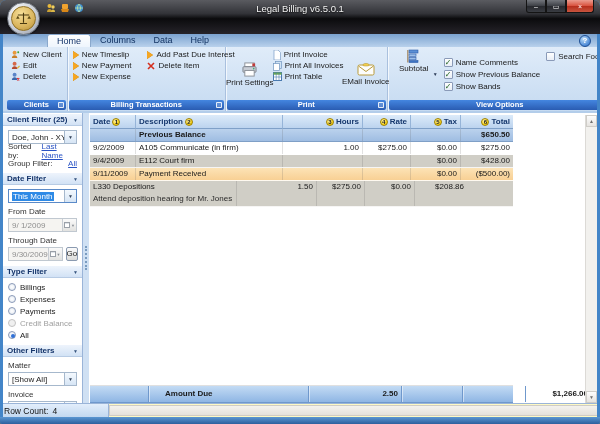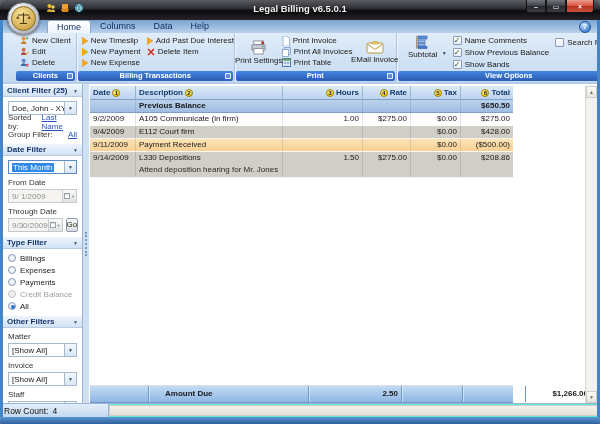--- a/index.html
+++ b/index.html
@@ -1,54 +1,54 @@
 <!DOCTYPE html>
 <html><head>
 <meta charset="utf-8">
 <style>
   * { margin:0; padding:0; box-sizing:border-box; font-family:"Liberation Sans","DejaVu Sans",sans-serif; }
   html,body { background:#666; }
   .window { width:600px; height:424px; position:relative; background:#4385c8;
             display:flex; flex-direction:column; border-radius:6px 6px 2px 2px; overflow:hidden; }
 
   
-  .titlebar { height:20px; position:relative; border-radius:5px 5px 0 0;
-    background:linear-gradient(180deg,#5a5b60 0%,#323338 40%,#0b0b0d 55%,#26242a 100%); flex:0 0 auto;font-weight:bold; }
+  .titlebar { height:34px; position:relative; border-radius:5px 5px 0 0;
+    background:linear-gradient(180deg,#5a5b60 0%,#323338 40%,#0b0b0d 55%,#26242a 100%); flex:0 0 auto; }
   .title-text { position:absolute; left:50%; top:3px; transform:translateX(-50%);
     color:#f2f2f2; font-size:9.5px; white-space:nowrap; text-shadow:0 1px 2px #000; }
   .appbtn { position:absolute; left:7px; top:2px; width:33px; height:33px; border-radius:50%;
     background:radial-gradient(circle at 35% 30%,#ffffff,#c4c9d2 60%,#8f95a0); border:1px solid #70767f;
     display:flex; align-items:center; justify-content:center; z-index:5; box-shadow:0 1px 2px rgba(0,0,0,.5); }
   .appbtn-inner { width:25px; height:25px; border-radius:50%; border:1px solid #8f6f22;
     background:radial-gradient(circle at 40% 30%,#f7e09a,#d9b45c 60%,#b08a33); display:flex; align-items:center; justify-content:center; }
   .qat { position:absolute; left:46px; top:3px; display:flex; gap:4px; }
   .qat span { width:10px; height:10px; display:inline-block; }
   .winbtns { position:absolute; right:6px; top:0; display:flex; }
   .winbtn { width:20px; height:13px; border:1px solid #141414; border-top:none; display:flex;
     align-items:center; justify-content:center; color:#fff; font-size:7px; line-height:7px;
     background:linear-gradient(#72757b,#3c3f45 50%,#26282d 51%,#3a3d43); }
   .winbtn.min { border-radius:0 0 0 3px; }
   .winbtn.close { border-radius:0 0 3px 0; background:linear-gradient(#eb9c8f,#d8503c 50%,#b52d1b 51%,#c8553f); width:28px; }
 
   
-  .frame { flex:1; display:flex; flex-direction:column; margin:0 3px; background:#5eead4; overflow:hidden; }
+  .frame { flex:1; display:flex; flex-direction:column; margin:0 3px; background:#fef9c3; overflow:hidden; }
   .bottom-border { height:7px; flex:0 0 auto; background:linear-gradient(#5a96d2,#2d5f9d); border-radius:0 0 2px 2px; }
 
   
   .tabrow { height:13px; flex:0 0 auto; display:flex; align-items:flex-end; padding-left:44px;
     background:linear-gradient(#7ba3d0,#b9d1ec); position:relative; }
   .tab { height:13px; line-height:13px; padding:0 9px; font-size:9px; color:#0f2f5f; cursor:default; }
   .tab.active { background:linear-gradient(#ffffff,#eef5fd); border:1px solid #8aa8cc; border-bottom:none;
     border-radius:3px 3px 0 0; color:#15356b; }
   .helpbtn { position:absolute; right:6px; top:1px; width:12px; height:12px; border-radius:50%;
     border:1px solid #1f4f94; background:radial-gradient(circle at 35% 30%,#bcdcf8,#4d8bd8 70%,#2a62ae);
     color:#fff; font-size:8px; line-height:10px; text-align:center; font-weight:bold; }
 
   
-  .ribbon { height:49px; flex:0 0 auto; background:linear-gradient(#e0ecf9,#c5daf1); display:flex; padding-left:12px; }
+  .ribbon { height:64px; flex:0 0 auto; background:linear-gradient(#e0ecf9,#c5daf1); display:flex; padding-left:3px; }
   .rgroup { display:flex; flex-direction:column; border-right:1px solid #a9c0de; box-shadow:1px 0 0 rgba(255,255,255,.7); }
   .rbody { flex:1; display:flex; padding:2px 3px 1px 3px; }
   .rcaption { height:10px; margin:0 1px 1px 1px; border-radius:2px; position:relative;
     background:linear-gradient(#4486e0,#2a5cb2); color:#fff; font-size:7.5px; font-weight:bold;
     text-align:center; line-height:10px; }
   .launcher { position:absolute; right:2px; top:2px; width:6px; height:6px;
     border:1px solid rgba(255,255,255,.85); border-radius:1px; background:rgba(255,255,255,.2); }
   .rcol { display:flex; flex-direction:column; justify-content:flex-start; }
   .ritem { display:flex; align-items:center; gap:3px; height:11px; font-size:8px; color:#1a1a1a; white-space:nowrap; padding:0 2px; cursor:default; }
   .bigbtn { width:42px; display:flex; flex-direction:column; align-items:center; justify-content:center;
@@ -236,21 +236,21 @@
                   </svg>
                 </span>
             <span>Delete</span>
           </div>
         </div>
           </div>
         <div class="rcaption"><span>Clients</span><span class="launcher"></span></div>
       </div>
 
       <div class="rgroup" style="width:158px">
-        <div class="rbody" style="gap:2px">
+        <div class="rbody" style="gap:12px">
           <div class="rcol" style="width:66px">
             <div class="ritem">
                 <span class="arrow-gold"></span>
                 <span>New Timeslip</span>
               </div>
             <div class="ritem">
                 <span class="arrow-gold"></span>
                 <span>New Payment</span>
               </div>
             <div class="ritem">
@@ -540,21 +540,20 @@
           <div class="trow r orange">
             <div class="cell c-date">9/11/2009</div>
             <div class="cell c-desc">Payment Received</div>
             <div class="cell c-hours num"></div>
             <div class="cell c-rate num"></div>
             <div class="cell c-tax num">$0.00</div>
             <div class="cell c-total num" style="border-right:none">($500.00)</div>
           </div>
 
           <div class="trow r grey tall">
-            <div class="cell c-date">9/14/2009</div>
             <div class="cell c-desc">
               <span class="desc2">
                   <span>L330 Depositions</span>
                   <span class="comment">Attend deposition hearing for Mr. Jones</span>
                 </span>
             </div>
             <div class="cell c-hours num">1.50</div>
             <div class="cell c-rate num">$275.00</div>
             <div class="cell c-tax num">$0.00</div>
             <div class="cell c-total num" style="border-right:none">$208.86</div>

